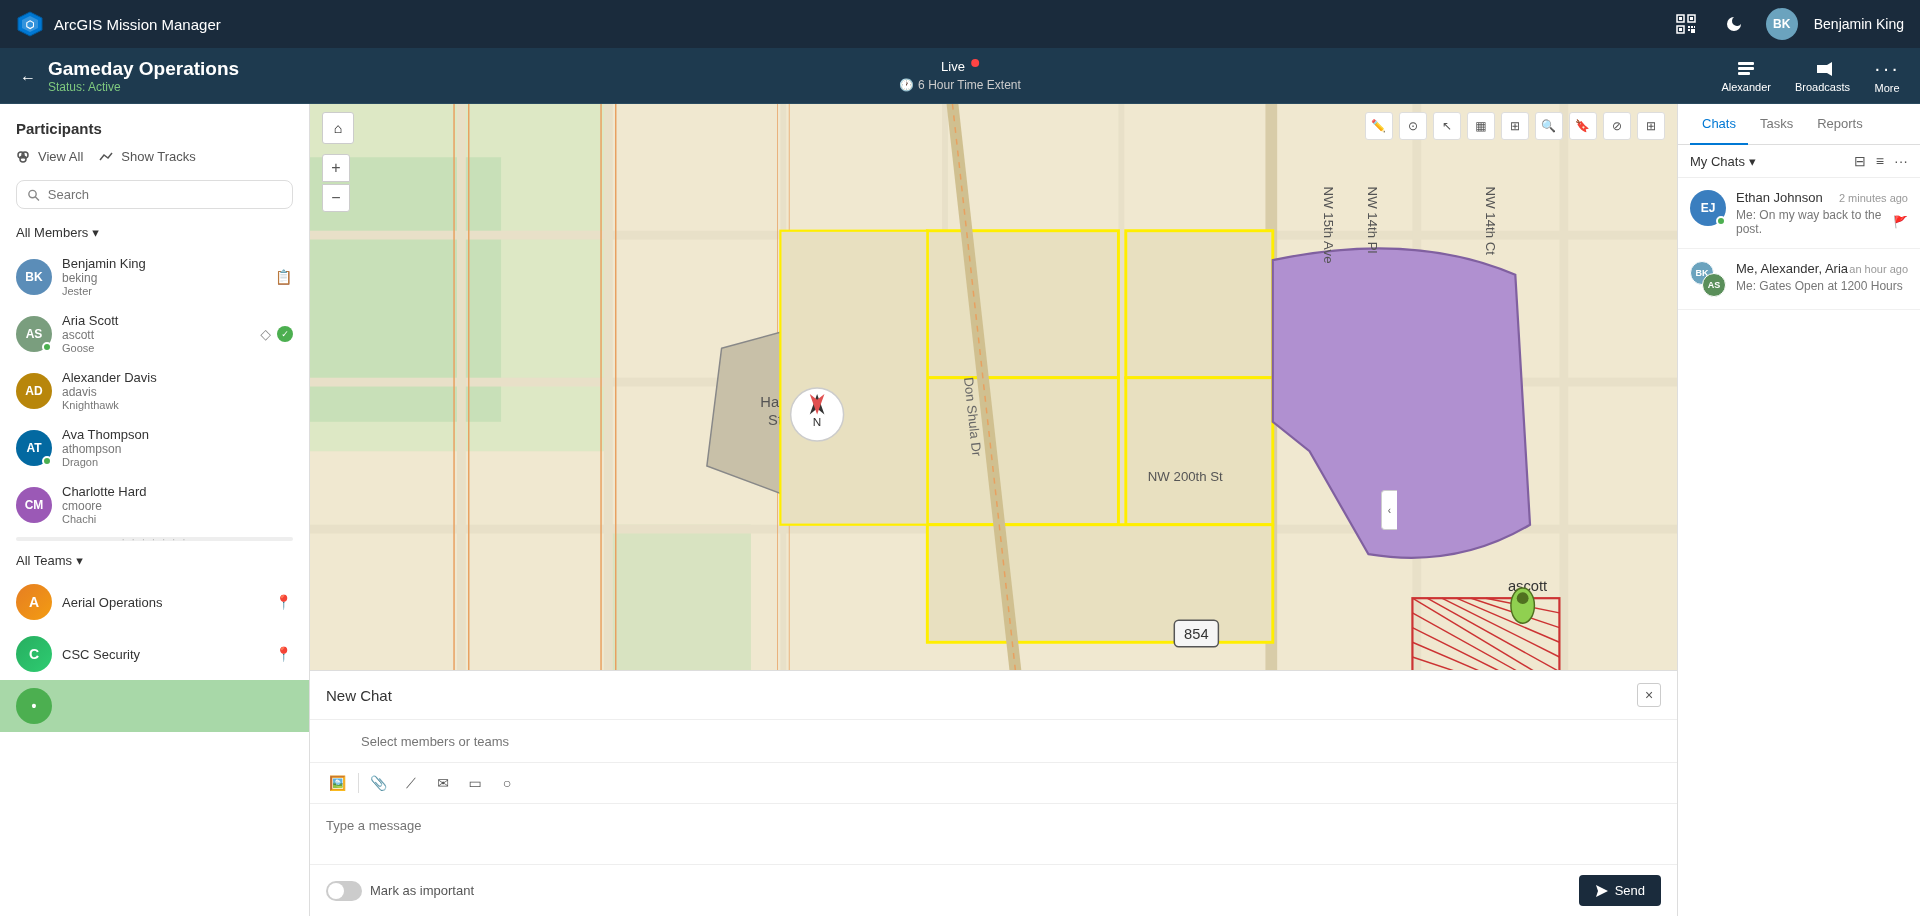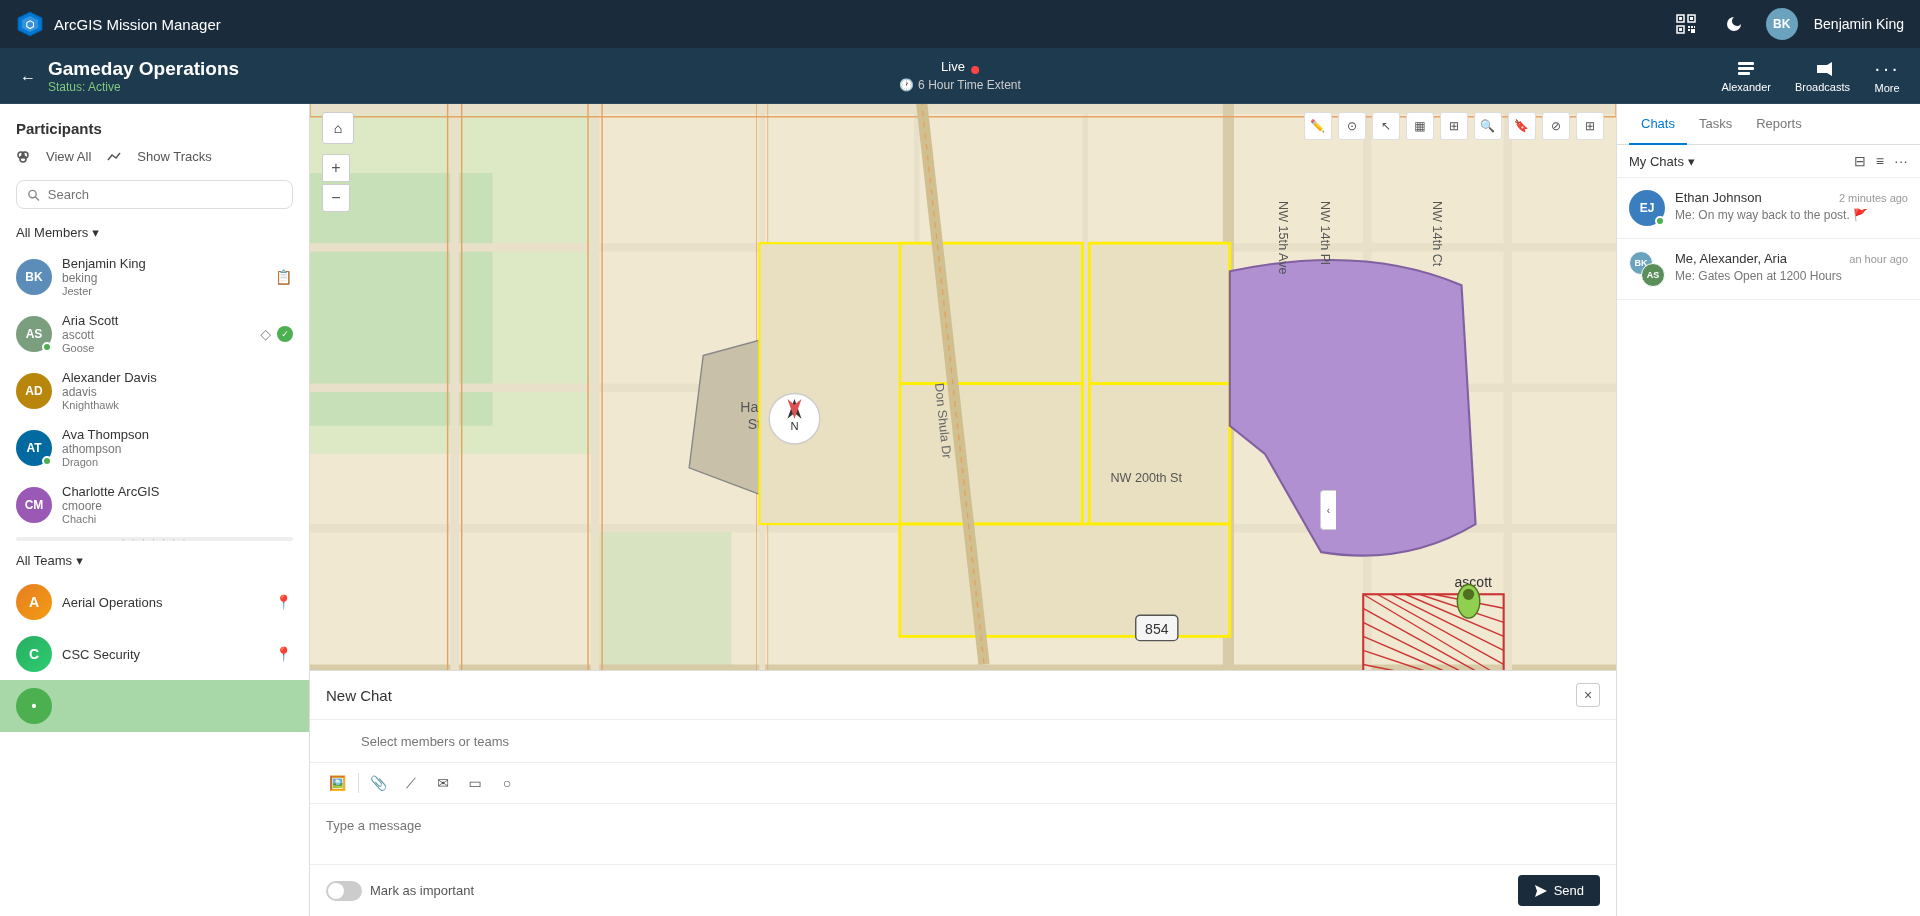--- a/index.html
+++ b/index.html
@@ -102,21 +102,21 @@
       display: flex;
       flex-direction: column;
       align-items: center;
       gap: 4px;
       position: absolute;
       left: 50%;
       transform: translateX(-50%);
     }
     .live-indicator {
       display: flex;
-      align-items: flex-end;
+      align-items: flex-start;
       gap: 6px;
       font-size: 13px;
       color: white;
     }
     .live-dot {
       width: 8px;
       height: 8px;
       border-radius: 50%;
       background: #ff4444;
     }
@@ -178,21 +178,21 @@
     }
     .participants-actions {
       display: flex;
       align-items: center;
       gap: 16px;
       padding: 4px 16px 8px;
     }
     .action-link {
       display: flex;
       align-items: center;
-      gap: 16px;
+      gap: 8px;
       font-size: 13px;
       color: #555;
       cursor: pointer;
       background: none;
       border: none;
     }
     .search-box {
       margin: 8px 16px;
       display: flex;
       align-items: center;
@@ -499,21 +499,21 @@
       padding: 8px 16px;
       font-size: 13px;
       cursor: pointer;
       display: flex;
       align-items: center;
       gap: 6px;
     }
 
     
     .right-sidebar {
-      width: 304px;
+      width: 243px;
       background: white;
       border-left: 1px solid #ddd;
       display: flex;
       flex-direction: column;
       flex-shrink: 0;
     }
     .right-tabs {
       display: flex;
       border-bottom: 1px solid #ddd;
       padding: 0 12px;
@@ -870,21 +870,21 @@
       <div class="member-info">
         <div class="member-name">Ava Thompson</div>
         <div class="member-username">athompson</div>
         <div class="member-callsign">Dragon</div>
       </div>
     </div>
 
     <div class="member-item">
       <div class="member-avatar" style="background:#9b59b6;">CM</div>
       <div class="member-info">
-        <div class="member-name">Charlotte ArcGIS</div>
+        <div class="member-name">Charlotte Hard</div>
         <div class="member-username">cmoore</div>
         <div class="member-callsign">Chachi</div>
       </div>
     </div>
 
     <div class="resize-handle">
       <span class="resize-dots">· · · · · · ·</span>
     </div>
 
     <div class="section-label">

